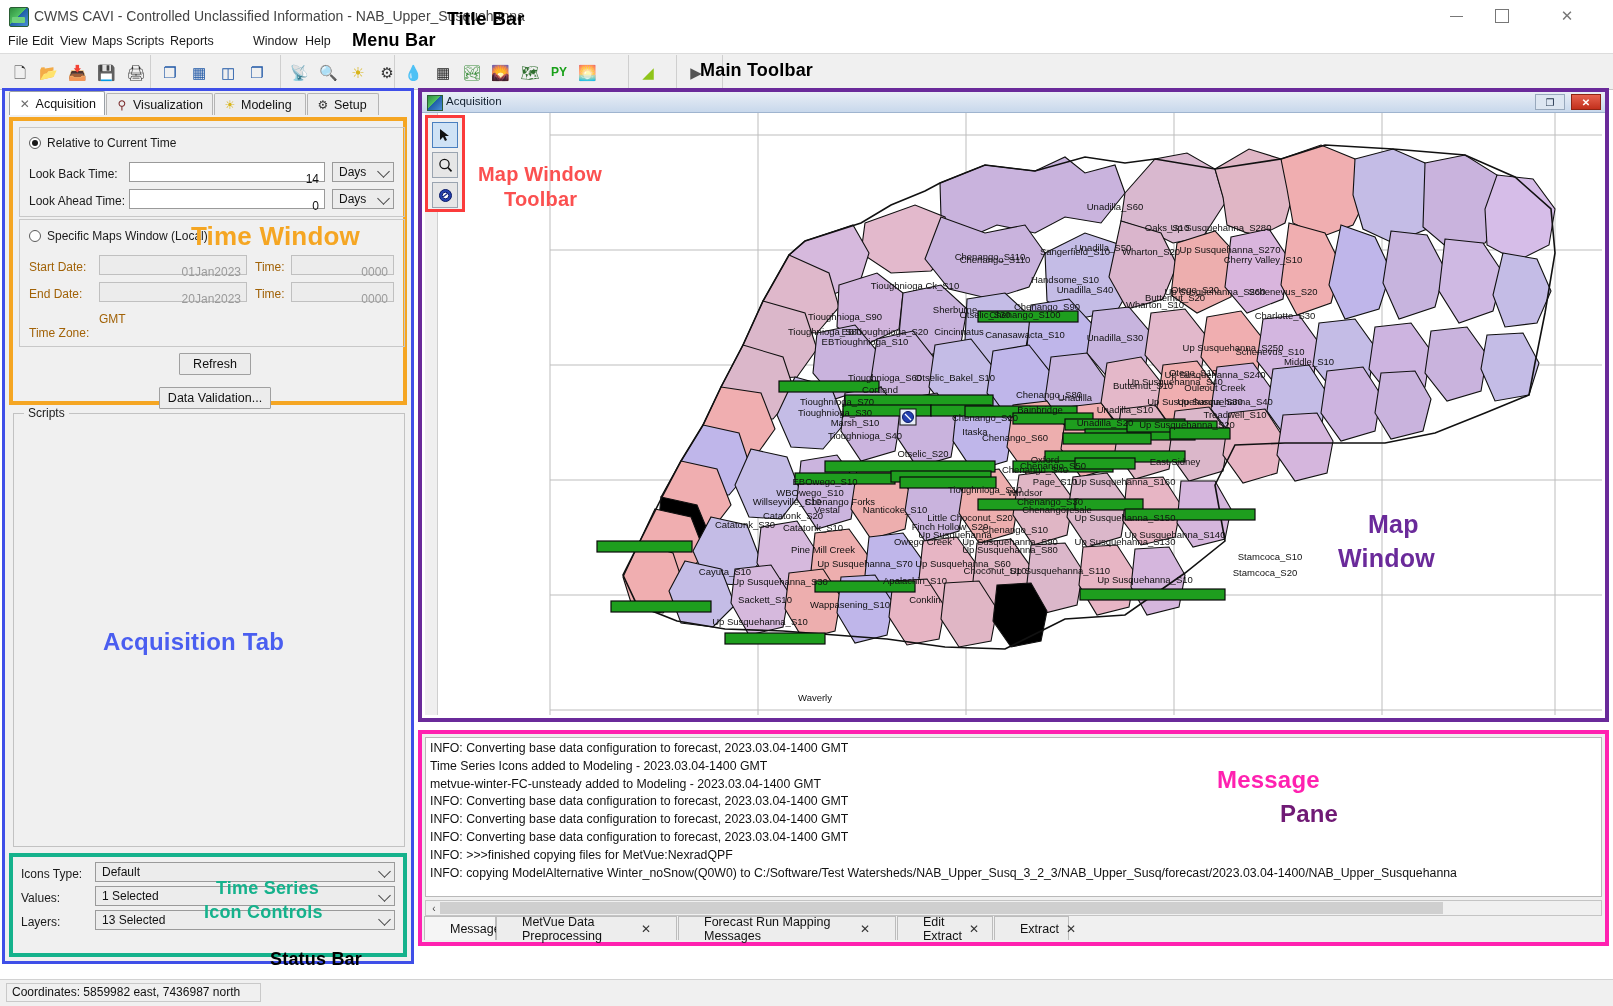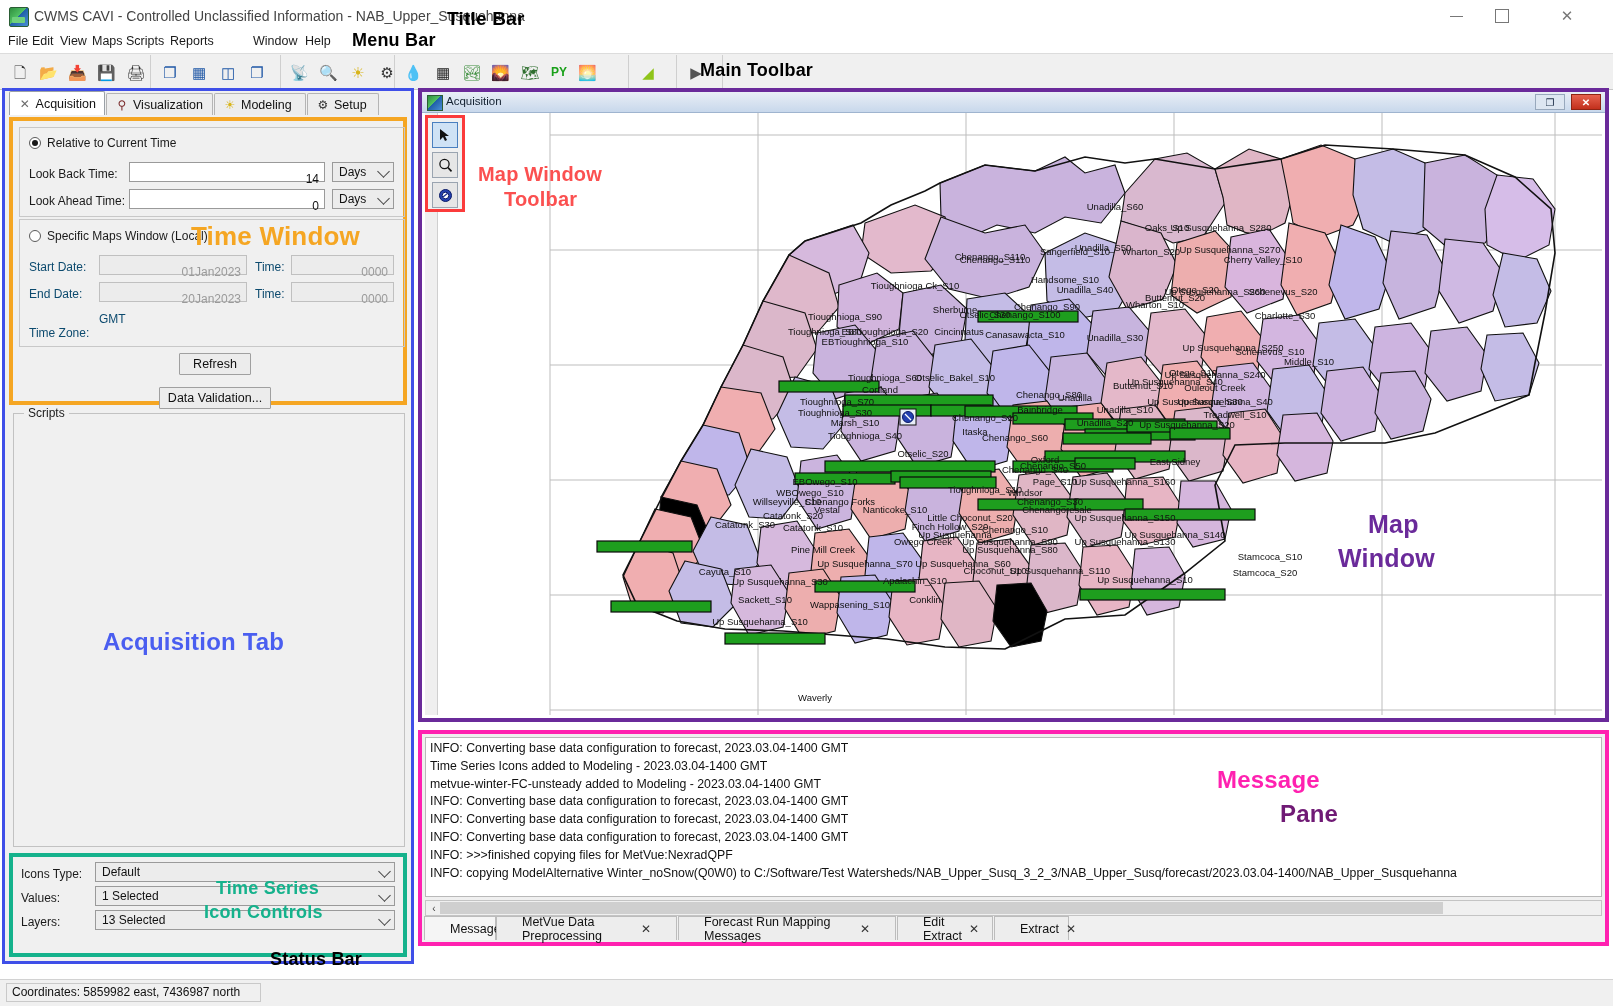--- a/index.html
+++ b/index.html
@@ -78,21 +78,21 @@
   #timewindow{
     position:absolute;left:4px;top:26px;width:398px;height:288px;
     border:4px solid #f5a623;box-sizing:border-box;background:#f0f0f0;
   }
   #tw-inner{
     position:absolute;left:6px;top:6px;right:6px;bottom:6px;
     background:#f0f0f0;
   }
   .grpbox{border:1px solid #c8c8c8;position:absolute;box-sizing:border-box;}
   .lbl{position:absolute;font-size:12px;color:#1a1a1a;white-space:nowrap;}
-  .lbl.dim{color:#0c4a6e;}
+  .lbl.dim{color:#a16207;}
   .radio{
     position:absolute;width:12px;height:12px;border:1px solid #5a5a5a;
     border-radius:50%;background:#fff;box-sizing:border-box;
   }
   .radio.on:after{
     content:"";position:absolute;left:2px;top:2px;width:6px;height:6px;
     border-radius:50%;background:#1a1a1a;
   }
   .txtfield{
     position:absolute;background:#ffffff;border:1px solid #9a9a9a;

